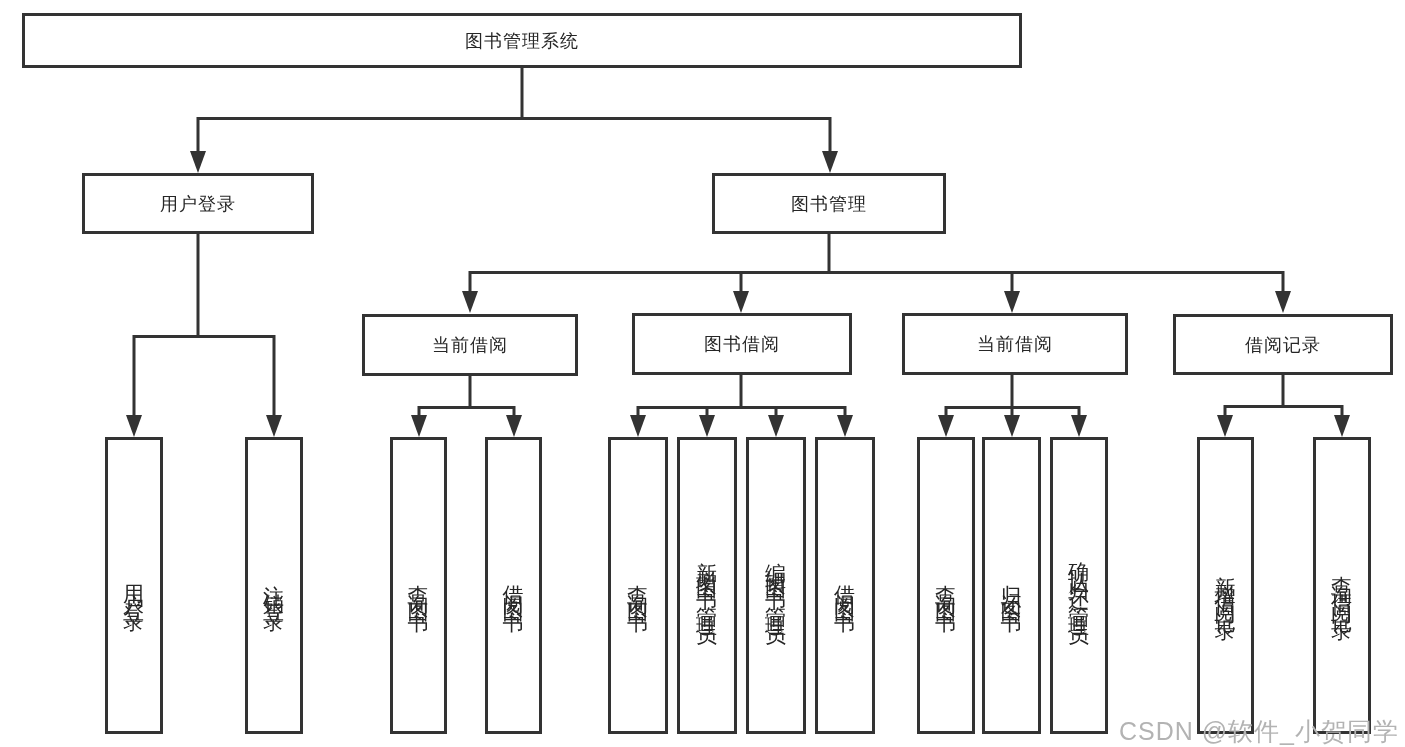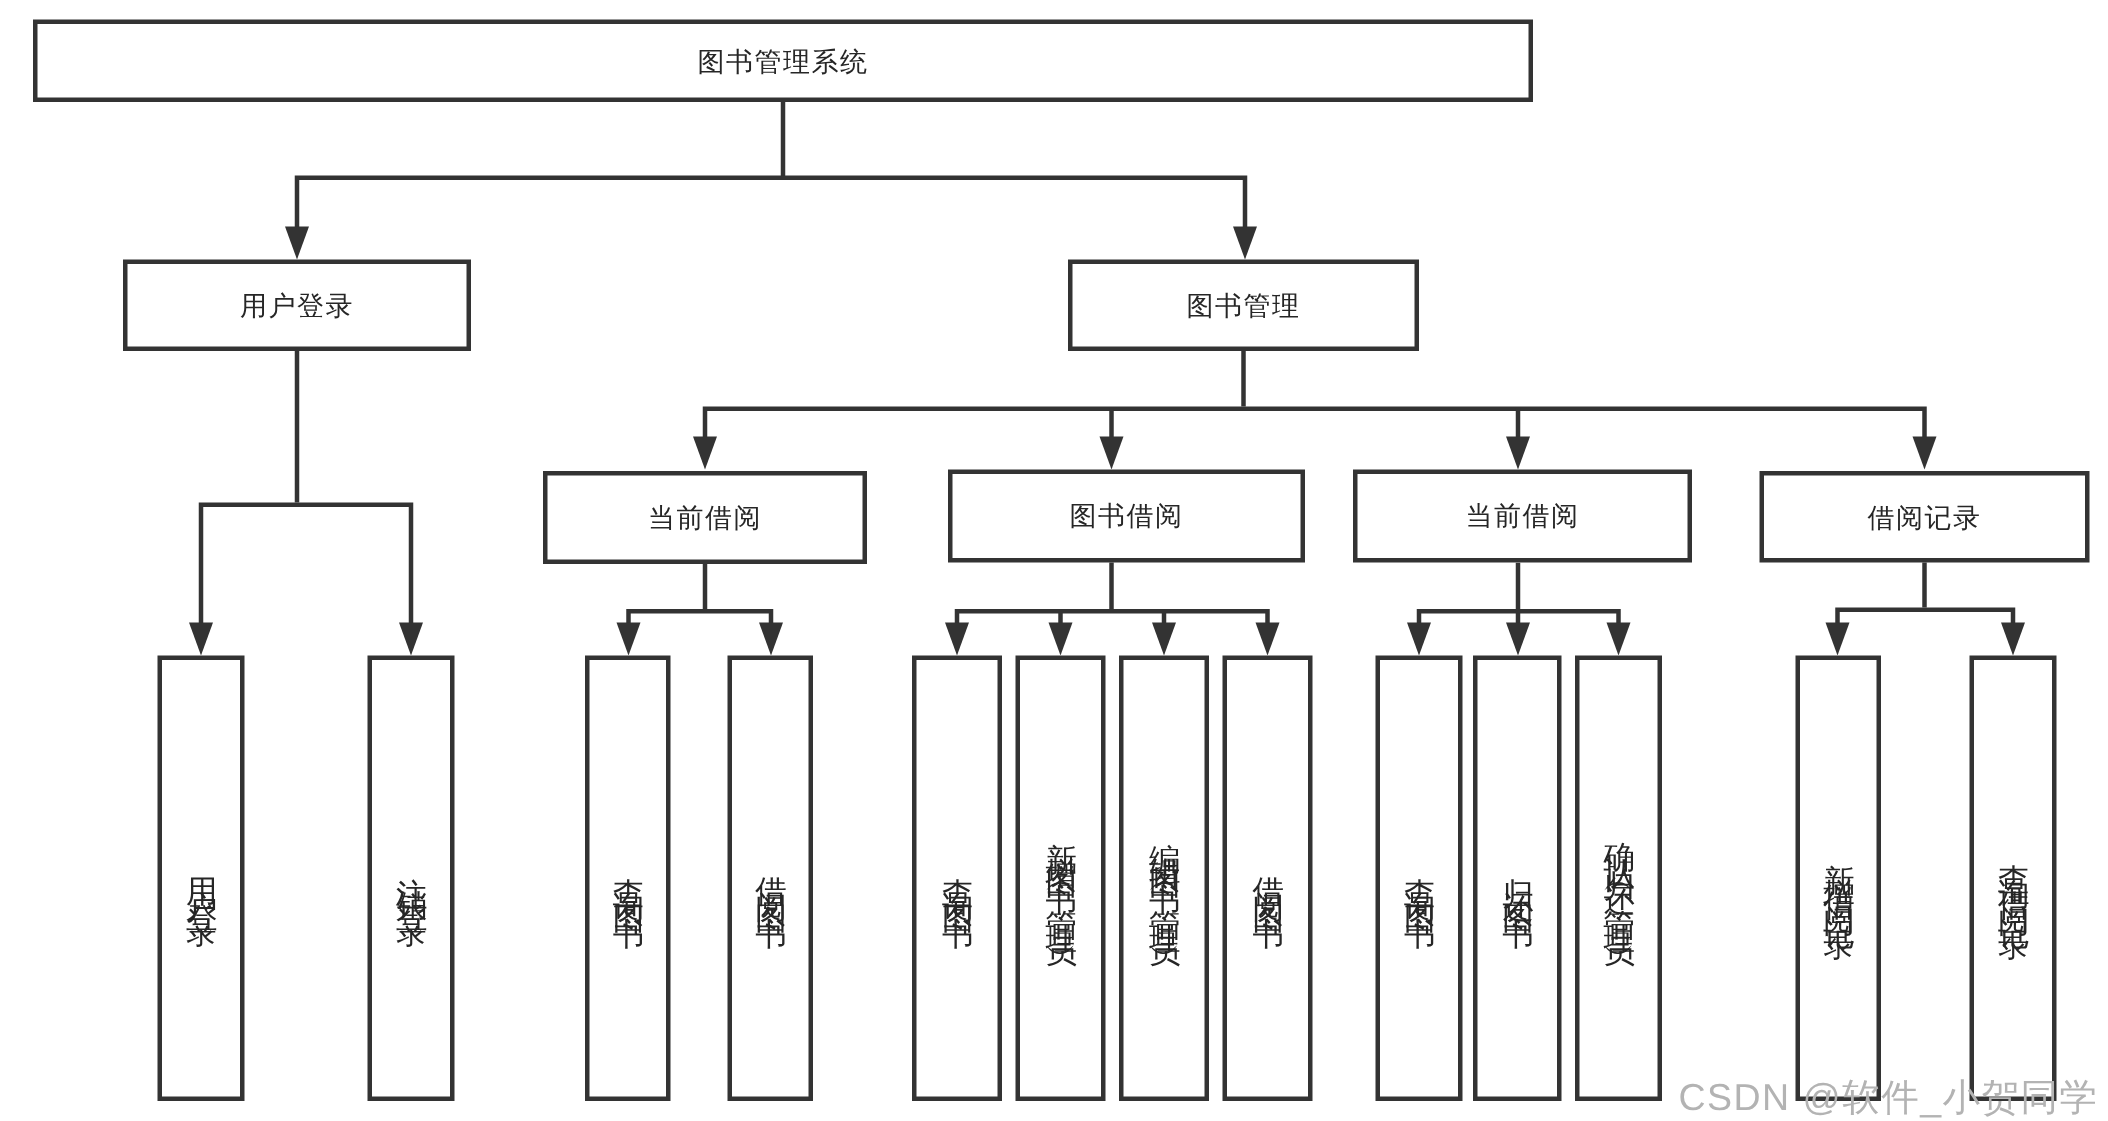--- a/index.html
+++ b/index.html
@@ -151,21 +151,21 @@
   <div class="hbox" style="left:82px; top:173px; width:232px; height:61px">
     <span class="hlabel">用户登录</span>
   </div>
   <div class="hbox" style="left:712px; top:173px; width:234px; height:61px">
     <span class="hlabel">图书管理</span>
   </div>
 
   <div class="hbox" style="left:362px; top:314px; width:216px; height:62px">
     <span class="hlabel">当前借阅</span>
   </div>
-  <div class="hbox" style="left:632px; top:313px; width:238px; height:62px">
+  <div class="hbox" style="left:632px; top:313px; width:220px; height:62px">
     <span class="hlabel">图书借阅</span>
   </div>
   <div class="hbox" style="left:902px; top:313px; width:226px; height:62px">
     <span class="hlabel">当前借阅</span>
   </div>
   <div class="hbox" style="left:1173px; top:314px; width:220px; height:61px">
     <span class="hlabel">借阅记录</span>
   </div>
 
   <div class="vbox" style="left:105px; width:58px">

